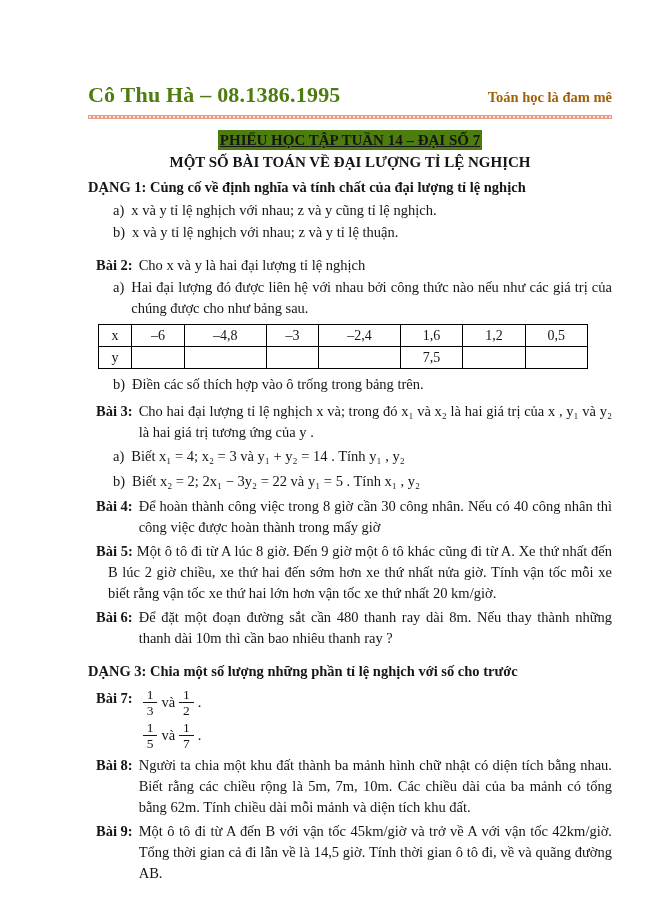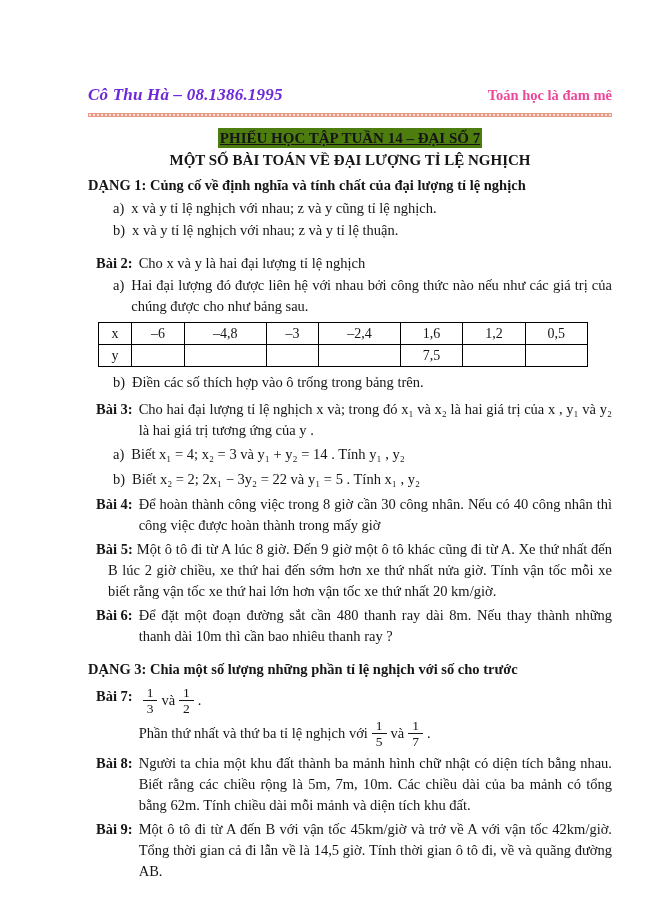--- a/index.html
+++ b/index.html
@@ -13,22 +13,22 @@
     box-sizing:border-box;
   }
   .content{
     position:absolute;
     left:88px;right:58px;top:84px;
     font-size:14.5px;
     line-height:21px;
   }
   
   .hdr{display:flex;justify-content:space-between;align-items:baseline;}
-  .hdr-left{font-weight:bold;font-size:17px;color:#6d28d9;letter-spacing:.2px;font-style:italic;}
-  .hdr-right{font-weight:bold;font-size:14.5px;color:#ec4899;}
+  .hdr-left{font-weight:bold;font-size:22px;color:#4d7c0f;letter-spacing:.2px;}
+  .hdr-right{font-weight:bold;font-size:14.5px;color:#a16207;}
   .divider{
     margin-top:7px;height:4px;
     background-color:#eb9a85;
     background-image:radial-gradient(circle at 2px 2px,#fbe3dc 0.7px,#eb9a85 1.1px);
     background-size:4px 4px;
   }
   
   .title-wrap{text-align:center;margin-top:11px;}
   .title-main{
     display:inline-block;background:#4d7c0f;
@@ -164,21 +164,21 @@
       <span class="problem-label">Bài 6:</span>
       <span class="problem-text">Để đặt một đoạn đường sắt cần 480 thanh ray dài 8m. Nếu thay thành những thanh dài 10m thì cần bao nhiêu thanh ray ?</span>
     </div>
 
     <div class="dang-heading spaced">DẠNG 3: Chia một số lượng những phần tỉ lệ nghịch với số cho trước</div>
 
     <div class="problem" style="margin-top:6px;">
       <span class="problem-label">Bài 7:</span>
       <span class="problem-text nojust">
         <span class="b7-line first"><span class="frac"><span class="num">1</span><span class="den">3</span></span><span>và</span><span class="frac"><span class="num">1</span><span class="den">2</span></span><span>.</span></span>
-        <span class="b7-line" style="display:block;"><span>Phần thứ nhất và thứ ba tỉ lệ nghịch với</span><span class="frac"><span class="num">1</span><span class="den">5</span></span><span>và</span><span class="frac"><span class="num">1</span><span class="den">7</span></span><span>.</span></span>
+        <span class="b7-line" style="display:block;"><span class="frac"><span class="num">1</span><span class="den">5</span></span><span>và</span><span class="frac"><span class="num">1</span><span class="den">7</span></span><span>.</span></span>
       </span>
     </div>
 
     <div class="problem">
       <span class="problem-label">Bài 8:</span>
       <span class="problem-text">Người ta chia một khu đất thành ba mảnh hình chữ nhật có diện tích bằng nhau. Biết rằng các chiều rộng là 5m, 7m, 10m. Các chiều dài của ba mảnh có tổng bằng 62m. Tính chiều dài mỗi mảnh và diện tích khu đất.</span>
     </div>
 
     <div class="problem">
       <span class="problem-label">Bài 9:</span>

